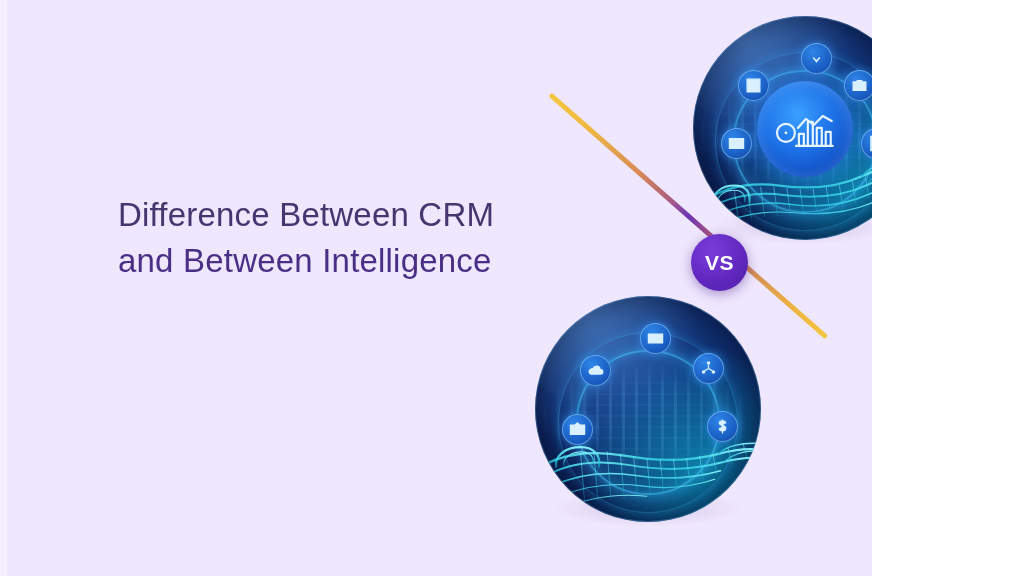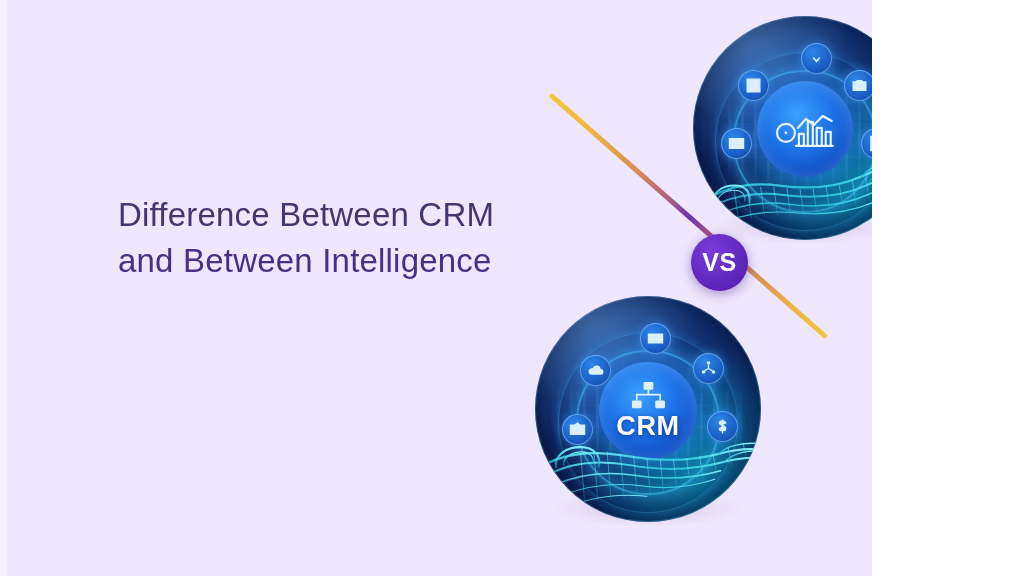--- a/index.html
+++ b/index.html
@@ -45,21 +45,21 @@
   
   .vs-badge {
     position:absolute; left:691px; top:234px;
     width:57px; height:57px; border-radius:50%;
     background:radial-gradient(circle at 36% 30%, #7b3ddb 0%, #6128bf 55%, #4f1ea8 100%);
     box-shadow:0 3px 12px rgba(70,25,140,.42);
     display:flex; align-items:center; justify-content:center;
     z-index:9;
   }
   .vs-badge span {
-    color:#fff; font-size:25px; font-weight:700; letter-spacing:.5px;
+    color:#fff; font-size:21px; font-weight:700; letter-spacing:.5px;
     line-height:1;
   }
 
   
   .orb-wrap { position:absolute; }
   .orb-wrap.bi  { left:693px; top:16px;  width:224px; height:224px; }
   .orb-wrap.crm { left:535px; top:296px; width:226px; height:226px; }
 
   .orb-shadow {
     position:absolute; left:8%; top:86%; width:84%; height:16%;
@@ -265,34 +265,20 @@
 
   <div class="orb-wrap crm" data-interactable="false">
     <div class="orb-shadow" data-interactable="false"></div>
     <div class="orb" data-interactable="false">
       <div class="tech" data-interactable="false"></div>
       <div class="gloss" data-interactable="false"></div>
 
       <div class="arc outer" data-interactable="false"></div>
       <div class="arc" data-interactable="false"></div>
 
-      <div class="core" data-interactable="false">
-        <svg viewBox="0 0 40 30" style="width:40%;height:auto;display:block;margin-bottom:1px" data-interactable="false">
-          <g fill="#dff1ff">
-            <rect x="15" y="1" width="10" height="8" rx="1.2"></rect>
-            <rect x="3" y="20" width="10" height="8" rx="1.2"></rect>
-            <rect x="27" y="20" width="10" height="8" rx="1.2"></rect>
-          </g>
-          <g fill="none" stroke="#dff1ff" stroke-width="1.8">
-            <path d="M20 9 V14"></path>
-            <path d="M8 20 V14 H32 V20"></path>
-          </g>
-        </svg>
-        <span class="core-label" data-interactable="false">CRM</span>
-      </div>
 
       <div class="sat" style="left:20%;top:26%" data-interactable="false">
         <svg viewBox="0 0 24 24" data-interactable="false">
           <path d="M6 18h13a4 4 0 0 0 .4-8 6 6 0 0 0-11.6-1.2A4 4 0 0 0 6 18z"></path>
         </svg>
       </div>
 
       <div class="sat" style="left:46.5%;top:12%" data-interactable="false">
         <svg viewBox="0 0 24 24" data-interactable="false">
           <path d="M2 6h20v12H2z" fill="none" stroke="#d8f0ff" stroke-width="1.8"></path>

